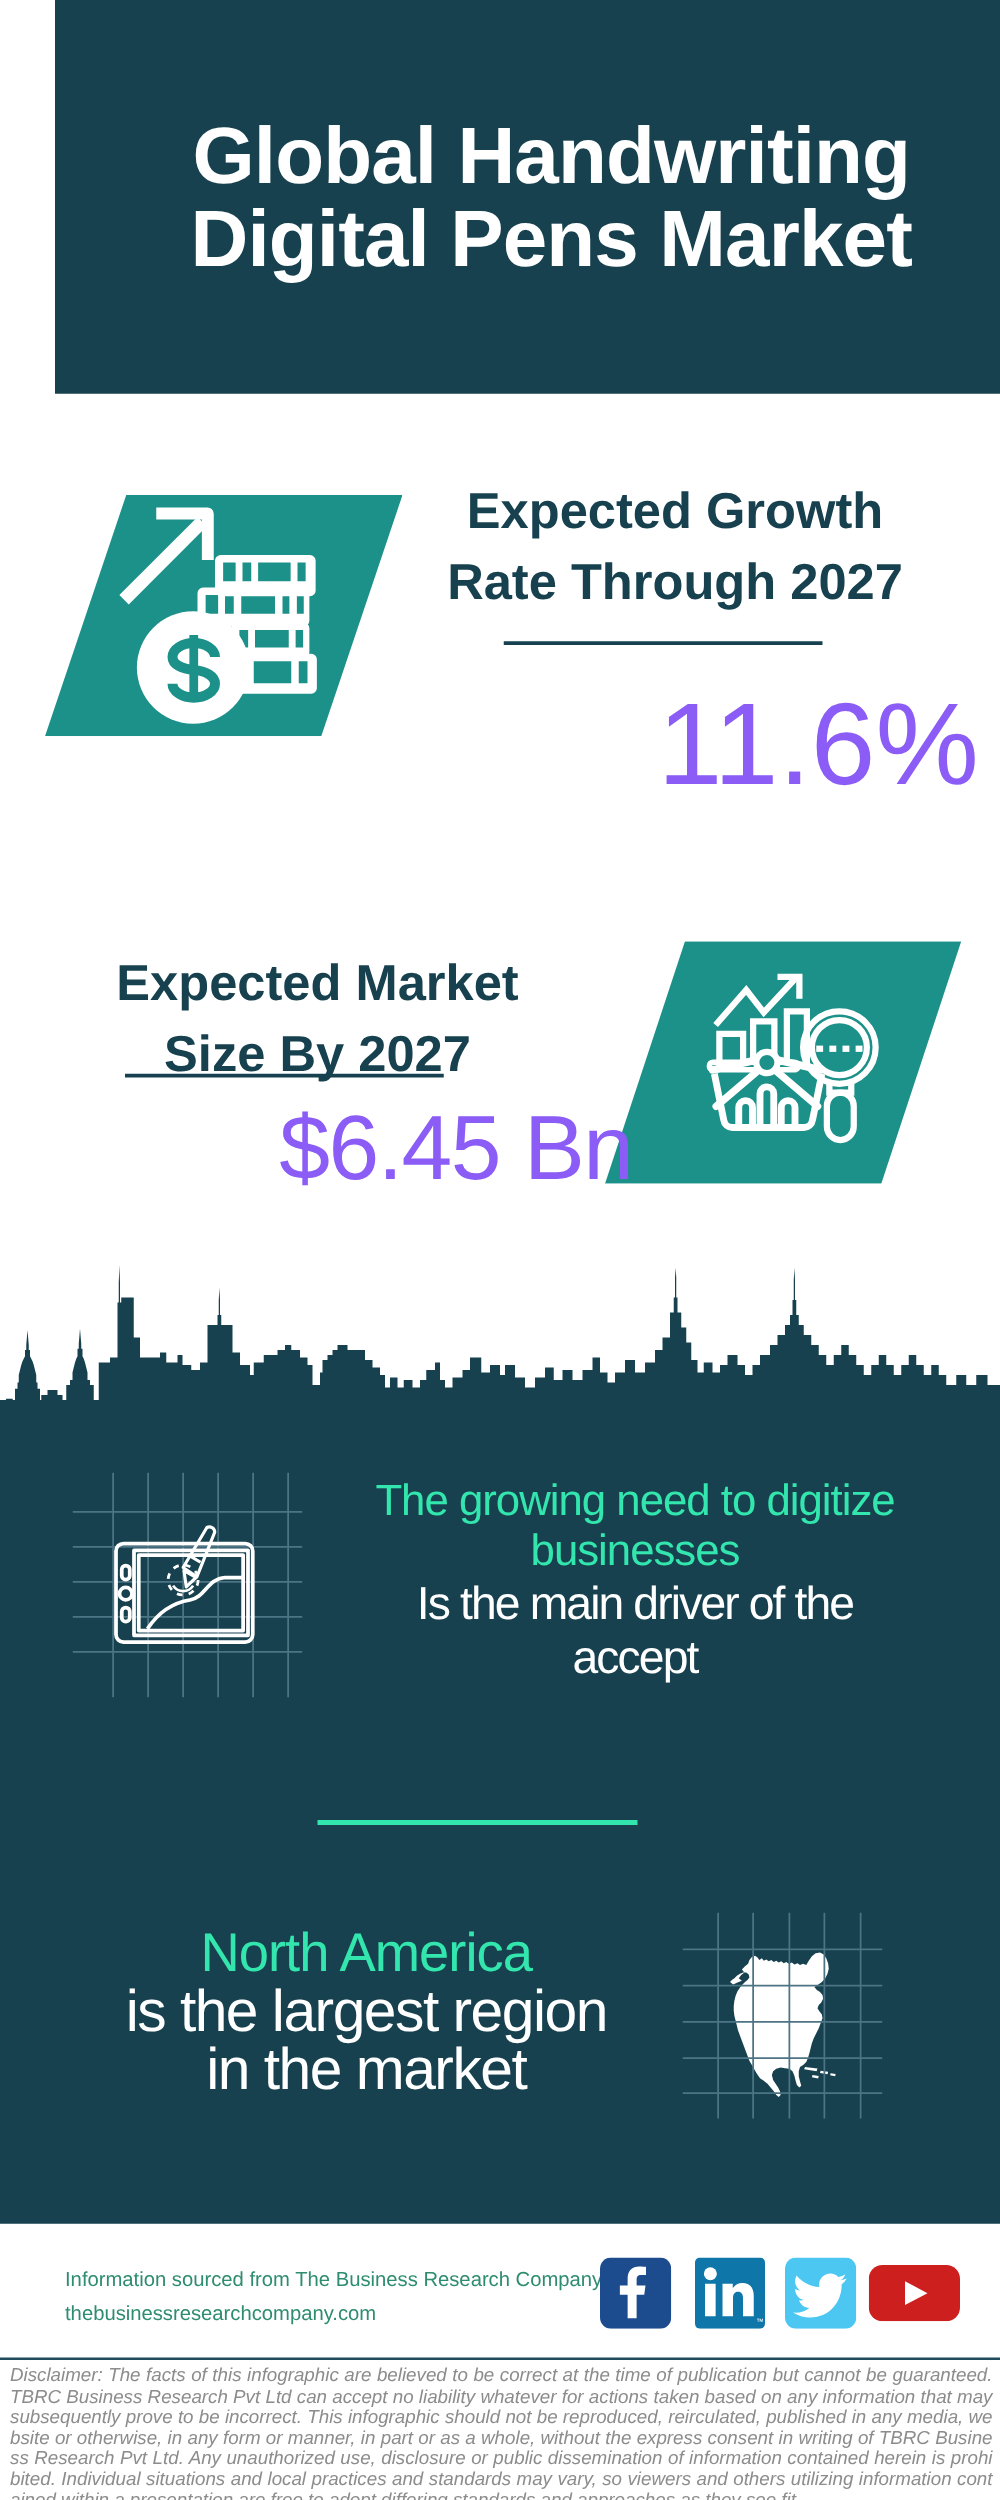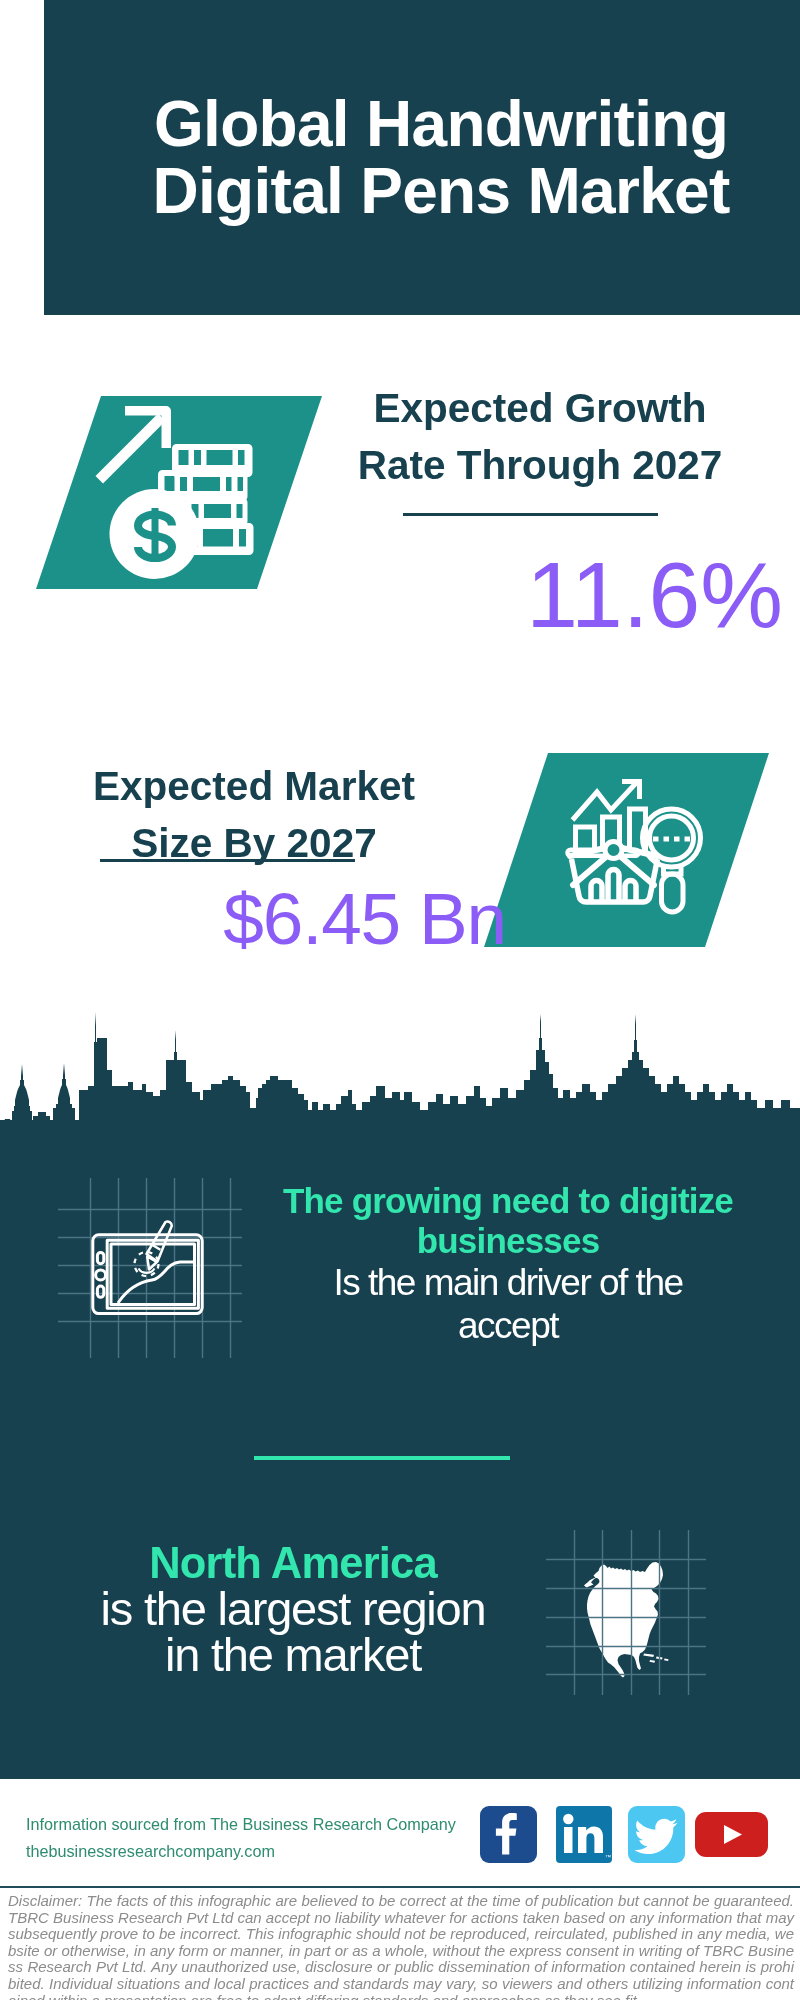--- a/index.html
+++ b/index.html
@@ -28,31 +28,31 @@
   .s1-title{left:290px;top:380px;width:500px;}
   .s1-rule{left:403px;top:513px;width:255px;}
   .s1-value{left:283px;top:547px;width:500px;font-size:93px;line-height:96px;white-space:nowrap;}
 
   .s2-title{left:4px;top:726px;width:500px;margin-top:32px;}
   .s2-rule{left:100px;top:859px;width:255px;}
 
 
   
   .footer{position:absolute;left:0;top:1779px;width:800px;height:111px;background:#fff;}
-  .src-text{position:absolute;left:26px;top:1811px;color:#2E8C6F;font-size:16.2px;line-height:27px;white-space:nowrap;}
+  .src-text{position:absolute;left:52px;top:1811px;color:#2E8C6F;font-size:16.2px;line-height:27px;white-space:nowrap;}
   .social{position:absolute;}
   .disclaimer-band{position:absolute;left:0;top:1886px;width:800px;height:114px;background:#ffffff;
       border-top:2px solid #1F4B5C;}
   .disclaimer{position:absolute;left:8px;top:1893px;width:786px;color:#8C8C8C;font-size:15px;line-height:16.6px;word-break:break-all;text-align:justify;font-style:italic;}
   
   .dark-sec{position:absolute;left:0;top:1120px;width:800px;height:659px;background:#17414F;}
   .skyline{position:absolute;left:0;top:1010px;width:800px;height:150px;}
   .grid-bg{position:absolute;}
   .msg{position:absolute;color:#fff;font-size:37px;line-height:43px;text-align:center;letter-spacing:-1.5px;}
-  .msg .hl{color:#32E6AD;font-weight:700;font-size:35px;line-height:40px;letter-spacing:-0.8px;}
+  .msg .hl{color:#32E6AD;font-weight:400;font-size:35px;line-height:40px;letter-spacing:-0.8px;}
   .msg-driver{left:268px;top:1181px;width:480px;}
   .msg-region{left:53px;top:1541px;width:480px;font-size:47px;line-height:46px;letter-spacing:-1.2px;}
   .msg-region .hl{font-size:43.5px;line-height:45px;letter-spacing:-0.8px;}
   .green-rule{position:absolute;height:4px;background:#32E6AD;left:254px;top:1456px;width:256px;}
   .s2-value{left:2px;top:880px;width:504px;font-size:73px;line-height:78px;white-space:nowrap;letter-spacing:-1.2px;}
 </style>
 </head>
 <body>
 
 <div class="page">

